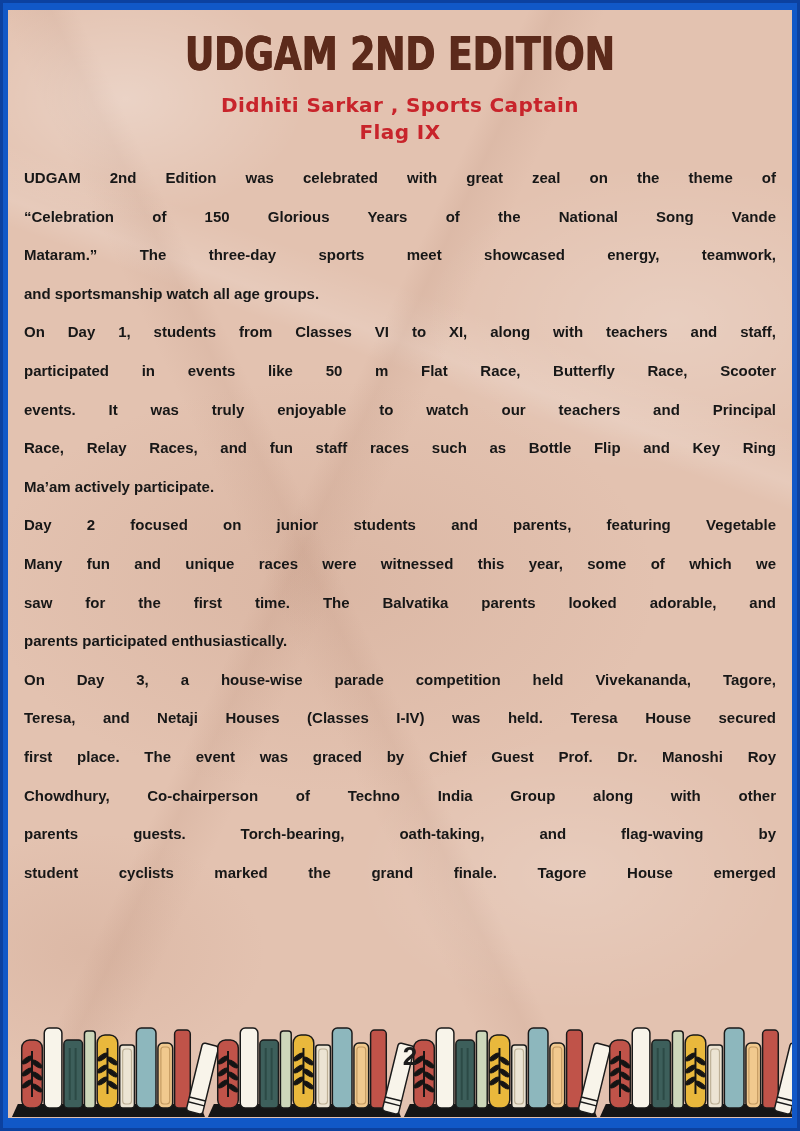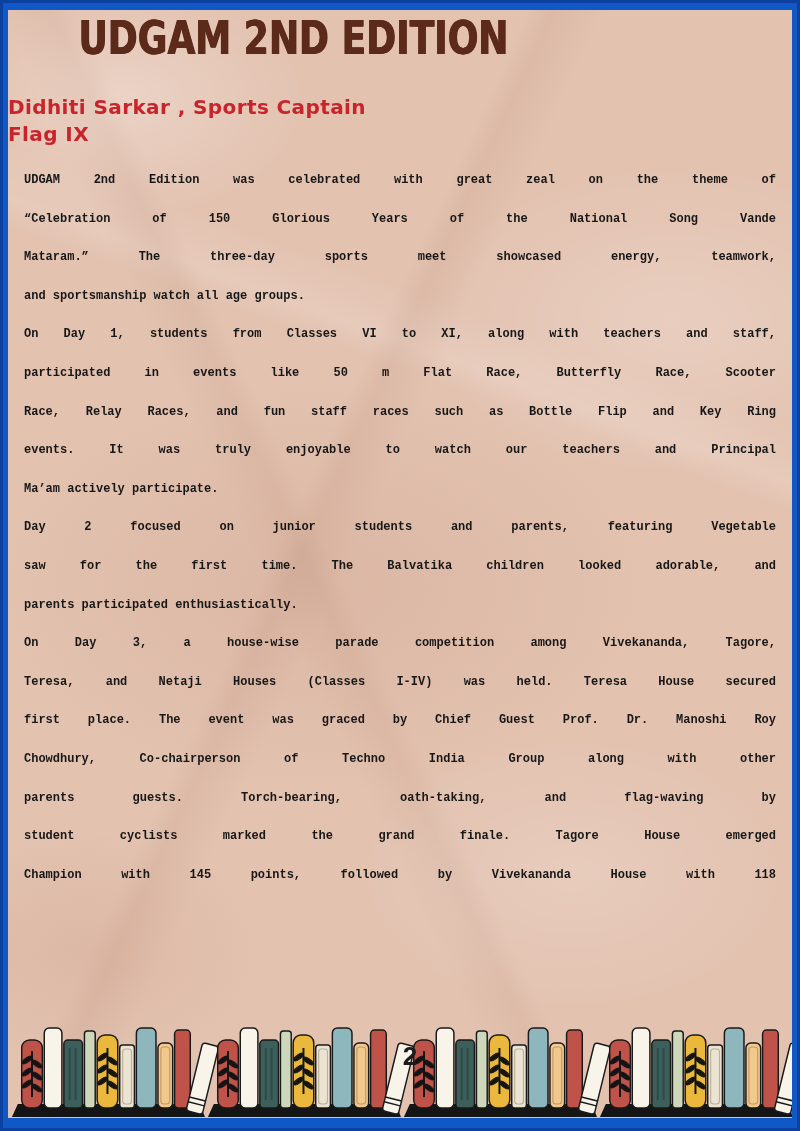--- a/index.html
+++ b/index.html
@@ -19,48 +19,48 @@
       radial-gradient(ellipse 300px 200px at 15% 8%,  rgba(255,255,255,.28), rgba(255,255,255,0) 60%),
       radial-gradient(ellipse 420px 260px at 85% 28%, rgba(255,255,255,.20), rgba(255,255,255,0) 60%),
       radial-gradient(ellipse 520px 320px at 40% 52%, rgba(168,115,90,.14), rgba(168,115,90,0) 65%),
       radial-gradient(ellipse 360px 230px at 72% 78%, rgba(255,255,255,.16), rgba(255,255,255,0) 60%),
       radial-gradient(ellipse 300px 200px at 10% 85%, rgba(168,115,90,.12), rgba(168,115,90,0) 60%),
       linear-gradient(115deg, rgba(0,0,0,0) 40%, rgba(150,100,78,.09) 42%, rgba(0,0,0,0) 46%),
       linear-gradient(245deg, rgba(0,0,0,0) 55%, rgba(150,100,78,.08) 57%, rgba(0,0,0,0) 61%),
       linear-gradient(20deg,  rgba(0,0,0,0) 64%, rgba(255,255,255,.14) 66%, rgba(0,0,0,0) 70%);
     overflow: hidden;
   }
-  .header { padding-top: 4px; }
+  .header { text-align: center; padding-top: 20px; }
   .title {
     margin: 0;
     font-family: "DejaVu Sans", sans-serif;
     font-weight: bold;
     font-size: 44px;
     line-height: 48px;
     letter-spacing: 0px;
     color: #5c2a1b;
     transform: scaleX(.82) scaleY(1.05);
     transform-origin: 50% 50%;
     text-shadow: 0.6px 0 #5c2a1b, -0.6px 0 #5c2a1b;
   }
   .byline, .byline2 {
     font-family: "DejaVu Sans", sans-serif;
     font-weight: bold;
     color: #c8242b;
     font-size: 20px;
     line-height: 27px;
     letter-spacing: .4px;
   }
-  .byline { margin-top: 32px; }
+  .byline { margin-top: 14px; }
   .article {
     margin: 13px 16px 0 16px;
     color: #171717;
-    font-family: Liberation Mono, monospace;
+    font-family: Liberation Sans, sans-serif;
     font-weight: bold;
-    font-size: 12px;
+    font-size: 15px;
     line-height: 38.6px;
   }
   .line { text-align: justify; text-align-last: justify; }
   .line.last { text-align-last: left; }
   .bookshelf {
     position: absolute;
     left: 0; bottom: 0;
     width: 100%; height: 100px;
     display: block;
     z-index: 2;
@@ -92,37 +92,37 @@
   <div class="article">
       <div class="paragraph">
         <div class="line">UDGAM 2nd Edition was celebrated with great zeal on the theme of</div>
         <div class="line">“Celebration of 150 Glorious Years of the National Song Vande</div>
         <div class="line">Mataram.”  The three-day sports meet showcased energy, teamwork,</div>
         <div class="line last">and sportsmanship watch all age groups.</div>
       </div>
       <div class="paragraph">
         <div class="line">On Day 1, students from Classes VI to XI, along with teachers and staff,</div>
         <div class="line">participated in events like 50 m Flat Race, Butterfly Race, Scooter</div>
+        <div class="line">events. It was truly enjoyable to watch our teachers and Principal</div>
         <div class="line">Race, Relay Races, and fun staff races such as Bottle Flip and Key Ring</div>
-        <div class="line">events. It was truly enjoyable to watch our teachers and Principal</div>
         <div class="line last">Ma’am actively participate.</div>
       </div>
       <div class="paragraph">
         <div class="line">Day 2 focused on junior students and parents, featuring Vegetable</div>
-        <div class="line">saw for the first time. The Balvatika children looked adorable, and</div>
+        <div class="line">Many fun and unique races were witnessed this year, some of which we</div>
+        <div class="line">saw for the first time. The Balvatika parents looked adorable, and</div>
         <div class="line last">parents participated enthusiastically.</div>
       </div>
       <div class="paragraph">
-        <div class="line">On Day 3, a house-wise parade competition among Vivekananda, Tagore,</div>
+        <div class="line">On Day 3, a house-wise parade competition held Vivekananda, Tagore,</div>
         <div class="line">Teresa, and Netaji Houses (Classes I-IV) was held. Teresa House secured</div>
         <div class="line">first place. The event was graced by Chief Guest Prof. Dr. Manoshi Roy</div>
         <div class="line">Chowdhury, Co-chairperson of Techno India Group along with other</div>
         <div class="line">parents guests. Torch-bearing, oath-taking, and flag-waving by</div>
         <div class="line">student cyclists marked the grand finale. Tagore House emerged</div>
-        <div class="line">Champion with 145 points, followed by Vivekananda House with 118</div>
       </div>
     </div>
 
   <svg class="bookshelf" viewBox="0 0 800 100" preserveAspectRatio="none" xmlns="http://www.w3.org/2000/svg">
     <defs>
       <g id="leafbranch" stroke="#141414" fill="#141414">
         <line x1="0" y1="0" x2="0" y2="46" stroke-width="2"></line>
         <ellipse cx="-5" cy="9" rx="6" ry="2.2" transform="rotate(-35 -5 9)"></ellipse>
         <ellipse cx="5" cy="13" rx="6" ry="2.2" transform="rotate(35 5 13)"></ellipse>
         <ellipse cx="-5" cy="21" rx="6" ry="2.2" transform="rotate(-35 -5 21)"></ellipse>

